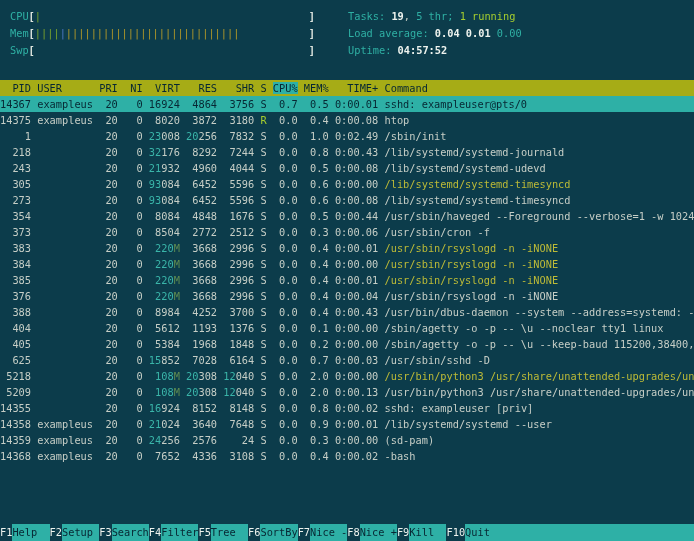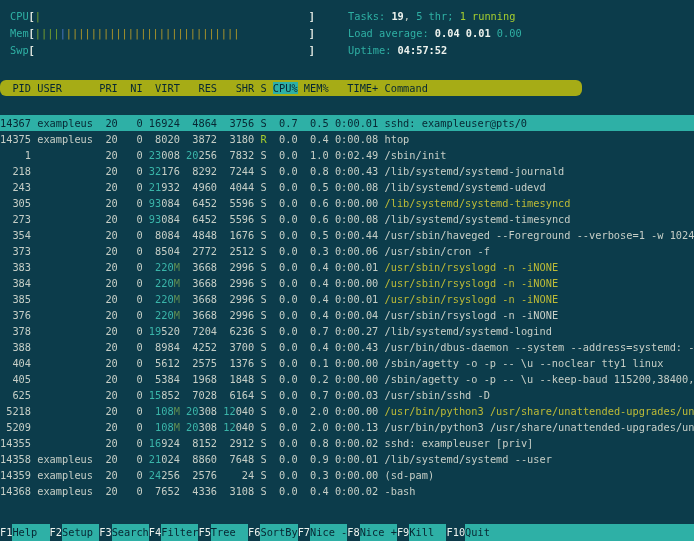--- a/index.html
+++ b/index.html
@@ -23,25 +23,25 @@
   .bars{display:inline-block; width:274px; overflow:hidden; white-space:pre;}
   .bar-green{color:var(--barg);} .bar-blue{color:var(--barb);} .bar-yellow{color:var(--bary);}
   .stats{position:absolute; top:8px; left:340px;margin-left:8px;}
   .teal{color:var(--teal);}
   .bwhite{color:var(--white); font-weight:bold;}
   .green{color:var(--green);}
   .yellow{color:var(--yellow);}
   .cyan{color:var(--cyan);}
   .msuf{color:var(--msuf);}
   .thead{
-    position:absolute; top:80px; left:0; width:582px; height:16px; line-height:16px;
-    background:var(--hdrbg); color:var(--dark); white-space:pre; overflow:hidden;border-radius:6px;
+    position:absolute; top:80px; left:0; width:694px; height:16px; line-height:16px;
+    background:var(--hdrbg); color:var(--dark); white-space:pre; overflow:hidden;
   }
   .thead .sorted{background:var(--selbg);}
-  .rows{position:absolute; top:96px; left:0; width:694px;margin-top:19px;}
+  .rows{position:absolute; top:96px; left:0; width:694px;}
   .prow{white-space:pre; height:16px; line-height:16px; width:694px; overflow:hidden;}
   .prow.sel{background:var(--selbg);}
   .prow.sel, .prow.sel span{color:var(--dark) !important;}
   .fbar{
     position:absolute; top:524px; left:0; width:694px; height:17px; line-height:17px;
     display:flex; white-space:pre; overflow:hidden;
   }
   .fkeyseg{display:flex;}
   .fnum{color:var(--white);}
   .flab{background:var(--selbg); color:var(--dark);}
@@ -79,28 +79,27 @@
       <div class="prow"><span>  218</span> <span>         </span> <span> 20</span> <span>  0</span> <span class="cyan">32</span><span>176</span> <span> 8292</span> <span> 7244</span> <span>S</span> <span> 0.0</span> <span> 0.8</span> <span>0:00.43</span> <span>/lib/systemd/systemd-journald                     </span></div>
       <div class="prow"><span>  243</span> <span>         </span> <span> 20</span> <span>  0</span> <span class="cyan">21</span><span>932</span> <span> 4960</span> <span> 4044</span> <span>S</span> <span> 0.0</span> <span> 0.5</span> <span>0:00.08</span> <span>/lib/systemd/systemd-udevd                        </span></div>
       <div class="prow"><span>  305</span> <span>         </span> <span> 20</span> <span>  0</span> <span class="cyan">93</span><span>084</span> <span> 6452</span> <span> 5596</span> <span>S</span> <span> 0.0</span> <span> 0.6</span> <span>0:00.00</span> <span class="yellow">/lib/systemd/systemd-timesyncd                    </span></div>
       <div class="prow"><span>  273</span> <span>         </span> <span> 20</span> <span>  0</span> <span class="cyan">93</span><span>084</span> <span> 6452</span> <span> 5596</span> <span>S</span> <span> 0.0</span> <span> 0.6</span> <span>0:00.08</span> <span>/lib/systemd/systemd-timesyncd                    </span></div>
       <div class="prow"><span>  354</span> <span>         </span> <span> 20</span> <span>  0</span> <span> 8084</span> <span> 4848</span> <span> 1676</span> <span>S</span> <span> 0.0</span> <span> 0.5</span> <span>0:00.44</span> <span>/usr/sbin/haveged --Foreground --verbose=1 -w 1024</span></div>
       <div class="prow"><span>  373</span> <span>         </span> <span> 20</span> <span>  0</span> <span> 8504</span> <span> 2772</span> <span> 2512</span> <span>S</span> <span> 0.0</span> <span> 0.3</span> <span>0:00.06</span> <span>/usr/sbin/cron -f                                 </span></div>
       <div class="prow"><span>  383</span> <span>         </span> <span> 20</span> <span>  0</span> <span class="cyan"> 220</span><span class="msuf">M</span> <span> 3668</span> <span> 2996</span> <span>S</span> <span> 0.0</span> <span> 0.4</span> <span>0:00.01</span> <span class="yellow">/usr/sbin/rsyslogd -n -iNONE                      </span></div>
       <div class="prow"><span>  384</span> <span>         </span> <span> 20</span> <span>  0</span> <span class="cyan"> 220</span><span class="msuf">M</span> <span> 3668</span> <span> 2996</span> <span>S</span> <span> 0.0</span> <span> 0.4</span> <span>0:00.00</span> <span class="yellow">/usr/sbin/rsyslogd -n -iNONE                      </span></div>
       <div class="prow"><span>  385</span> <span>         </span> <span> 20</span> <span>  0</span> <span class="cyan"> 220</span><span class="msuf">M</span> <span> 3668</span> <span> 2996</span> <span>S</span> <span> 0.0</span> <span> 0.4</span> <span>0:00.01</span> <span class="yellow">/usr/sbin/rsyslogd -n -iNONE                      </span></div>
       <div class="prow"><span>  376</span> <span>         </span> <span> 20</span> <span>  0</span> <span class="cyan"> 220</span><span class="msuf">M</span> <span> 3668</span> <span> 2996</span> <span>S</span> <span> 0.0</span> <span> 0.4</span> <span>0:00.04</span> <span>/usr/sbin/rsyslogd -n -iNONE                      </span></div>
-      <div class="prow"><span>  378</span> <span>         </span> <span> 20</span> <span>  0</span> <span class="cyan">19</span><span>520</span> <span> 7204</span> <span> 6236</span> <span>S</span> <span> 0.0</span> <span> 0.7</span> <span>0:00.27</span> <span>/lib/systemd/systemd-logind                       </span></div>
       <div class="prow"><span>  388</span> <span>         </span> <span> 20</span> <span>  0</span> <span> 8984</span> <span> 4252</span> <span> 3700</span> <span>S</span> <span> 0.0</span> <span> 0.4</span> <span>0:00.43</span> <span>/usr/bin/dbus-daemon --system --address=systemd: -</span></div>
-      <div class="prow"><span>  404</span> <span>         </span> <span> 20</span> <span>  0</span> <span> 5612</span> <span> 2575</span> <span> 1376</span> <span>S</span> <span> 0.0</span> <span> 0.1</span> <span>0:00.00</span> <span>/sbin/agetty -o -p -- \u --noclear tty1 linux     </span></div>
+      <div class="prow"><span>  404</span> <span>         </span> <span> 20</span> <span>  0</span> <span> 5612</span> <span> 1193</span> <span> 1376</span> <span>S</span> <span> 0.0</span> <span> 0.1</span> <span>0:00.00</span> <span>/sbin/agetty -o -p -- \u --noclear tty1 linux     </span></div>
       <div class="prow"><span>  405</span> <span>         </span> <span> 20</span> <span>  0</span> <span> 5384</span> <span> 1968</span> <span> 1848</span> <span>S</span> <span> 0.0</span> <span> 0.2</span> <span>0:00.00</span> <span>/sbin/agetty -o -p -- \u --keep-baud 115200,38400,</span></div>
       <div class="prow"><span>  625</span> <span>         </span> <span> 20</span> <span>  0</span> <span class="cyan">15</span><span>852</span> <span> 7028</span> <span> 6164</span> <span>S</span> <span> 0.0</span> <span> 0.7</span> <span>0:00.03</span> <span>/usr/sbin/sshd -D                                 </span></div>
       <div class="prow"><span> 5218</span> <span>         </span> <span> 20</span> <span>  0</span> <span class="cyan"> 108</span><span class="msuf">M</span> <span class="cyan">20</span><span>308</span> <span class="cyan">12</span><span>040</span> <span>S</span> <span> 0.0</span> <span> 2.0</span> <span>0:00.00</span> <span class="yellow">/usr/bin/python3 /usr/share/unattended-upgrades/un</span></div>
       <div class="prow"><span> 5209</span> <span>         </span> <span> 20</span> <span>  0</span> <span class="cyan"> 108</span><span class="msuf">M</span> <span class="cyan">20</span><span>308</span> <span class="cyan">12</span><span>040</span> <span>S</span> <span> 0.0</span> <span> 2.0</span> <span>0:00.13</span> <span>/usr/bin/python3 /usr/share/unattended-upgrades/un</span></div>
-      <div class="prow"><span>14355</span> <span>         </span> <span> 20</span> <span>  0</span> <span class="cyan">16</span><span>924</span> <span> 8152</span> <span> 2912</span> <span>S</span> <span> 0.0</span> <span> 0.8</span> <span>0:00.02</span> <span>sshd: exampleuser [priv]                          </span></div>
-      <div class="prow"><span>14358</span> <span>exampleus</span> <span> 20</span> <span>  0</span> <span class="cyan">21</span><span>024</span> <span> 8860</span> <span> 7648</span> <span>S</span> <span> 0.0</span> <span> 0.9</span> <span>0:00.01</span> <span>/lib/systemd/systemd --user                       </span></div>
+      <div class="prow"><span>14355</span> <span>         </span> <span> 20</span> <span>  0</span> <span class="cyan">16</span><span>924</span> <span> 8152</span> <span> 8148</span> <span>S</span> <span> 0.0</span> <span> 0.8</span> <span>0:00.02</span> <span>sshd: exampleuser [priv]                          </span></div>
+      <div class="prow"><span>14358</span> <span>exampleus</span> <span> 20</span> <span>  0</span> <span class="cyan">21</span><span>024</span> <span> 3640</span> <span> 7648</span> <span>S</span> <span> 0.0</span> <span> 0.9</span> <span>0:00.01</span> <span>/lib/systemd/systemd --user                       </span></div>
       <div class="prow"><span>14359</span> <span>exampleus</span> <span> 20</span> <span>  0</span> <span class="cyan">24</span><span>256</span> <span> 2576</span> <span>   24</span> <span>S</span> <span> 0.0</span> <span> 0.3</span> <span>0:00.00</span> <span>(sd-pam)                                          </span></div>
       <div class="prow"><span>14368</span> <span>exampleus</span> <span> 20</span> <span>  0</span> <span> 7652</span> <span> 4336</span> <span> 3108</span> <span>S</span> <span> 0.0</span> <span> 0.4</span> <span>0:00.02</span> <span>-bash                                             </span></div>
     </div>
 
   <div class="fbar" id="fbar"><span class="fkeyseg"><span class="fnum">F1</span><span class="flab">Help  </span></span><span class="fkeyseg"><span class="fnum">F2</span><span class="flab">Setup </span></span><span class="fkeyseg"><span class="fnum">F3</span><span class="flab">Search</span></span><span class="fkeyseg"><span class="fnum">F4</span><span class="flab">Filter</span></span><span class="fkeyseg"><span class="fnum">F5</span><span class="flab">Tree  </span></span><span class="fkeyseg"><span class="fnum">F6</span><span class="flab">SortBy</span></span><span class="fkeyseg"><span class="fnum">F7</span><span class="flab">Nice -</span></span><span class="fkeyseg"><span class="fnum">F8</span><span class="flab">Nice +</span></span><span class="fkeyseg"><span class="fnum">F9</span><span class="flab">Kill  </span></span><span class="fkeyseg"><span class="fnum">F10</span><span class="flab">Quit  </span></span><span class="ffill"></span></div>
 
 </div>
 
 </body></html>

